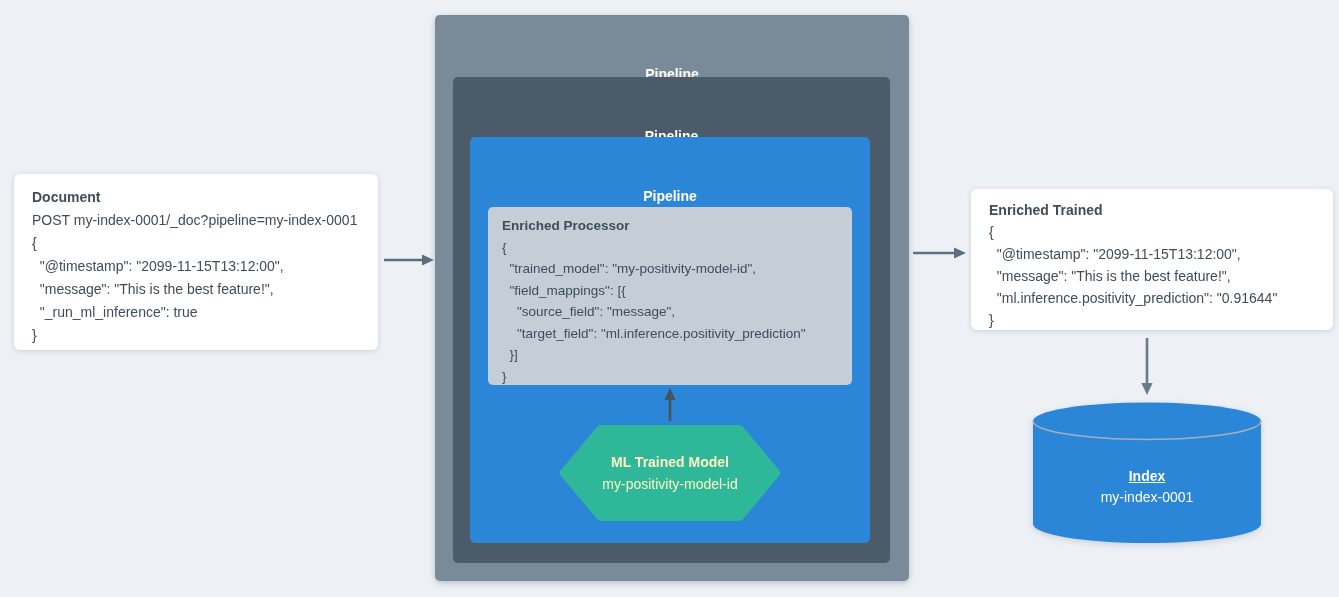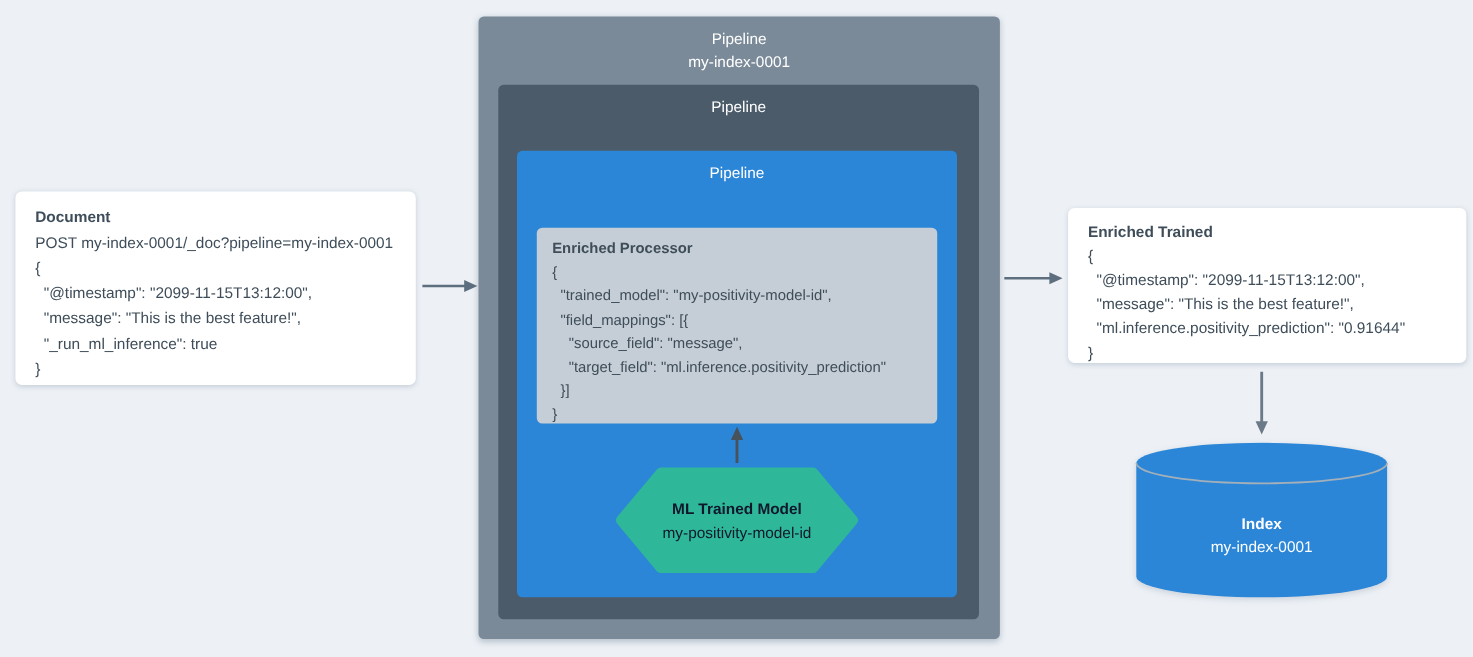--- a/index.html
+++ b/index.html
@@ -40,49 +40,49 @@
     background:#4b5b6a; border-radius:5px;
   }
   .pipeline-inner {
     left:17px; top:60px; width:400px; height:406px;
     background:#2c86d7; border-radius:5px;
   }
   .pipeline-header {
     width:100%; text-align:center; color:#ffffff;
     padding-top:10px; line-height:21px; font-size:14px;
   }
-  .pipeline-header .p-label { font-weight:400; }
+  .pipeline-header .p-label { font-weight:700;margin-top:39px; }
 
   
   .processor-card {
     left:18px; top:70px; width:364px; height:178px;
     background:#c5ced6; border-radius:5px;
     color:#3e4d59; font-size:13.5px; line-height:21.5px;
     padding:8px 14px; box-sizing:border-box;
   }
   .processor-card .card-title { font-weight:700; white-space:pre; }
 
   
   .hexagon-wrap { left:88px; top:286px; width:224px; height:100px; }
   .hexagon-wrap svg { position:absolute; left:0; top:0; }
   .hexagon-text {
     position:absolute; inset:0;
     display:flex; flex-direction:column; align-items:center; justify-content:center;
-    color:#0f172a; font-size:14px; line-height:22px; text-align:center;
+    color:#fef9c3; font-size:14px; line-height:22px; text-align:center;
   }
   .hexagon-text .hx-title { font-weight:700; }
 
   
   .cylinder-wrap { left:1032px; top:402px; width:230px; height:142px; filter:drop-shadow(0 2px 3px rgba(90,110,130,.25)); }
   .cylinder-wrap svg { position:absolute; left:0; top:0; }
   .cylinder-text {
     position:absolute; left:0; top:64px; width:100%;
     text-align:center; color:#ffffff; font-size:14px; line-height:21px;
   }
-  .cylinder-text .cy-title { font-weight:700; }
+  .cylinder-text .cy-title { font-weight:700;text-decoration:underline; }
 
   .arrow-svg { display:block; }
 </style>
 </head>
 <body>
 
 <div class="canvas">
 
   <div class="abs card doc-card">
     <div class="card-title">Document</div>

